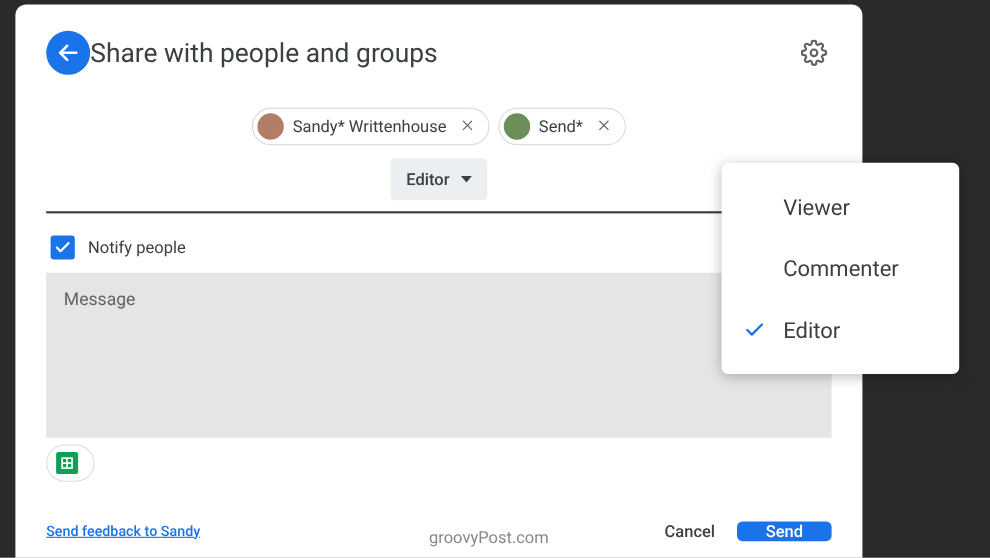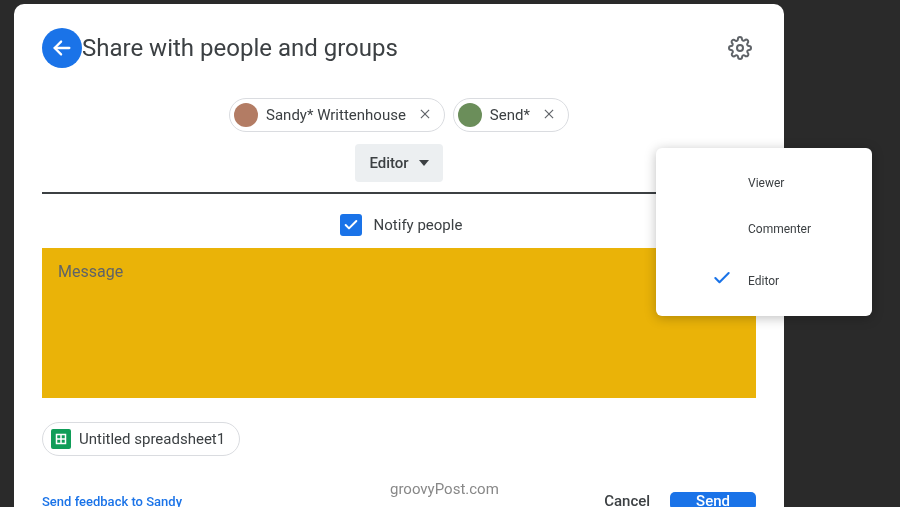--- a/index.html
+++ b/index.html
@@ -105,43 +105,42 @@
       height: 0;
       border-left: 5px solid transparent;
       border-right: 5px solid transparent;
       border-top: 6px solid #3c4043;
     }
     .notify-row {
       display: flex;
       align-items: center;
       gap: 12px;
       padding: 4px 0 12px 4px;
-      justify-content: center;
     }
     .checkbox {
       width: 22px;
       height: 22px;
       background: #1a73e8;
       border-radius: 3px;
       display: flex;
       align-items: center;
       justify-content: center;
       color: #fff;
     }
     .notify-label {
       font-size: 15px;
       color: #3c4043;
     }
     .message-box {
-      background: #eab308;
+      background: #e5e5e5;
       min-height: 150px;
       padding: 14px 16px;
       font-size: 16px;
       color: #5f6368;
-      margin-bottom: 24px;
+      margin-bottom: 6px;
     }
     .attachment-chip {
       display: inline-flex;
       align-items: center;
       gap: 8px;
       border: 1px solid #dadce0;
       border-radius: 18px;
       padding: 6px 14px 6px 8px;
       font-size: 15px;
       color: #3c4043;
@@ -190,25 +189,24 @@
       left: 656px;
       top: 148px;
       width: 216px;
       background: #fff;
       border-radius: 6px;
       box-shadow: 0 2px 12px rgba(0,0,0,0.25);
       padding: 12px 0;
     }
     .dropdown-item {
       display: flex;
-      align-items: flex-end;
+      align-items: center;
       padding: 16px 20px 16px 20px;
-      font-size: 12px;
-      color: #3c4043;
-      margin-left: 36px;
+      font-size: 20px;
+      color: #3c4043;
     }
     .dropdown-check {
       width: 36px;
       display: flex;
       align-items: center;
       color: #1a73e8;
     }
     .watermark {
       position: absolute;
       left: 390px;
@@ -281,21 +279,20 @@
   </div>
 
   <div class="attachment-chip">
     <div class="sheets-icon">
       <svg width="12" height="12" viewBox="0 0 24 24" fill="none" stroke="currentColor" stroke-width="3">
           <rect x="3" y="3" width="18" height="18"></rect>
           <line x1="12" y1="3" x2="12" y2="21"></line>
           <line x1="3" y1="12" x2="21" y2="12"></line>
         </svg>
     </div>
-    <span>Untitled spreadsheet1</span>
   </div>
 
   <div class="footer-row">
     <a class="feedback-link">Send feedback to Sandy</a>
     <button class="cancel-btn">Cancel</button>
     <button class="send-btn">Send</button>
   </div>
 
 </div>
 

